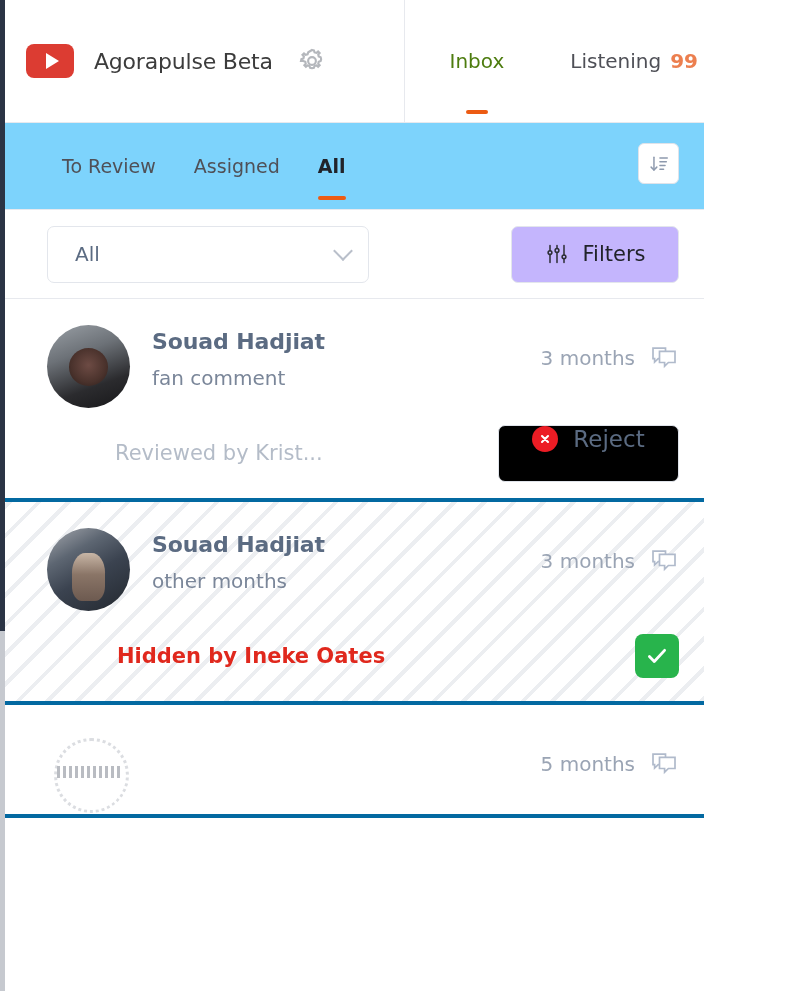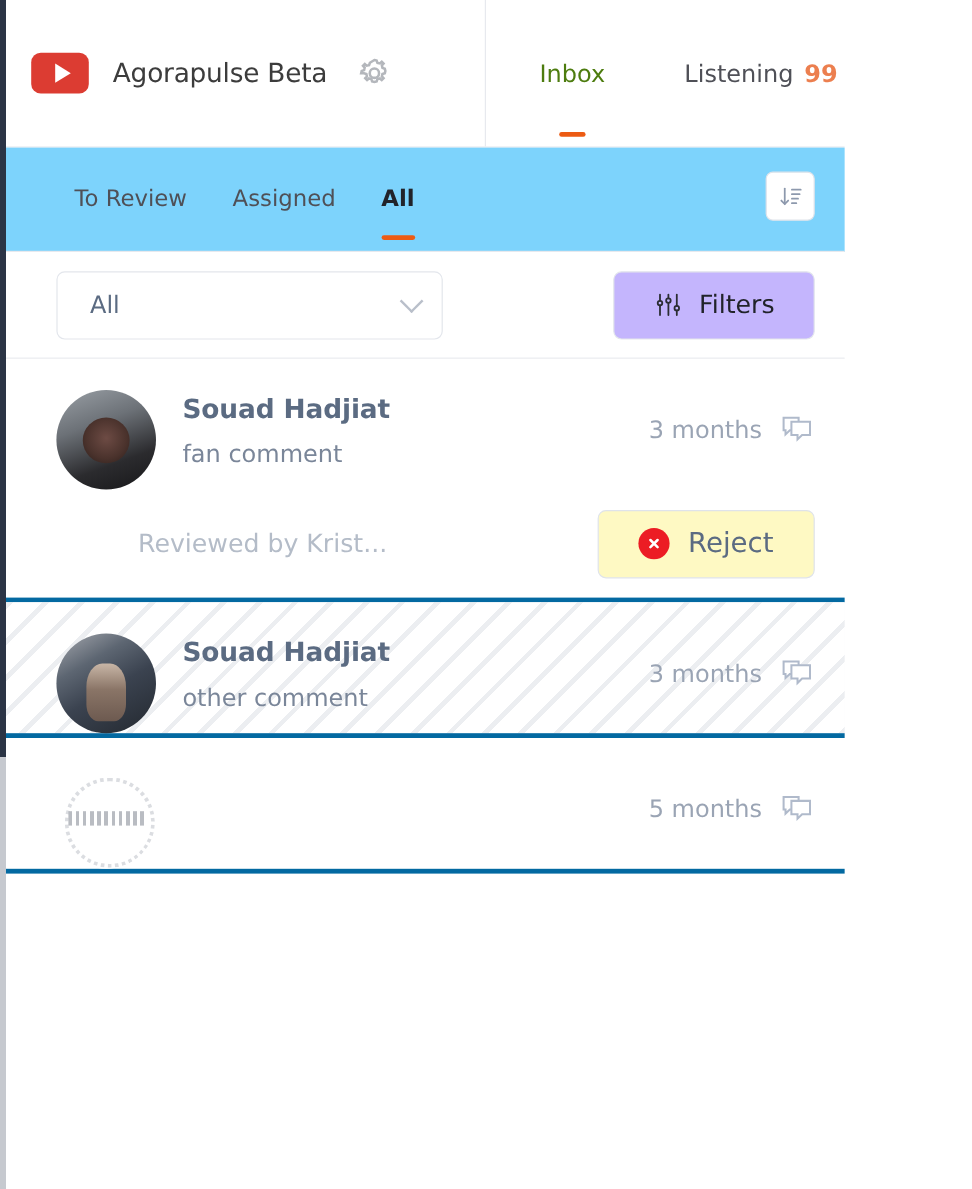--- a/index.html
+++ b/index.html
@@ -250,22 +250,22 @@
   .hidden-by {
     font-size: 21px; color: #e0281d; font-weight: 700;
     white-space: nowrap; margin-left: 70px;
   }
   .reviewed.indent { margin-left: 68px; }
   .act-btns { margin-left: auto; display: flex; gap: 17px; }
   .act-btn {
     height: 57px; min-width: 181px;
     border: 1px solid #dfe3ea;
     border-radius: 7px;
-    background: #fef9c3;
-    display: flex; align-items: center; justify-content: center;
+    background: #000000;
+    display: flex; align-items: flex-start; justify-content: center;
     gap: 15px;
   }
   .act-btn .lbl { font-size: 23px; color: #5b6b82; }
   .badge-circ {
     width: 26px; height: 26px; border-radius: 50%;
     display: flex; align-items: center; justify-content: center;
     flex: 0 0 auto;
   }
   .badge-circ.red { background: #ec1c24; }
   .badge-circ.green { background: #1db954; }
@@ -390,30 +390,38 @@
           </div>
         </div>
       </div>
     </div>
 
     <div class="item hatched">
       <div class="item-top">
         <div class="avatar av2"></div>
         <div class="meta">
           <div class="author">Souad Hadjiat</div>
-          <div class="snippet">other comment</div>
+          <div class="snippet">other months</div>
         </div>
         <div class="time-wrap">
           <span class="time">3 months</span>
           <span>
             <svg width="30" height="28" viewBox="0 0 30 28" fill="none" stroke="#b0bacb" stroke-width="1.7">
               <path d="M4 2.2h12.5v10.4H9.2L5.6 16V12.6H4z"></path>
               <path d="M10.5 5.4H26v11.1h-6.6l-3.8 3.7v-3.7h-5.1z" fill="#ffffff"></path>
             </svg>
           </span>
+        </div>
+      </div>
+      <div class="item-actions">
+        <span class="hidden-by">Hidden by Ineke Oates</span>
+        <div class="green-check-btn">
+          <svg width="26" height="26" viewBox="0 0 24 24" fill="none" stroke="#ffffff" stroke-width="2.6" stroke-linecap="round" stroke-linejoin="round">
+            <path d="M5 12.4l4.5 4.6L19 6.8"></path>
+          </svg>
         </div>
       </div>
     </div>
 
     <div class="item">
       <div class="item-top">
         <div class="avatar av3"></div>
         <div class="time-wrap">
           <span class="time">5 months</span>
           <span>

